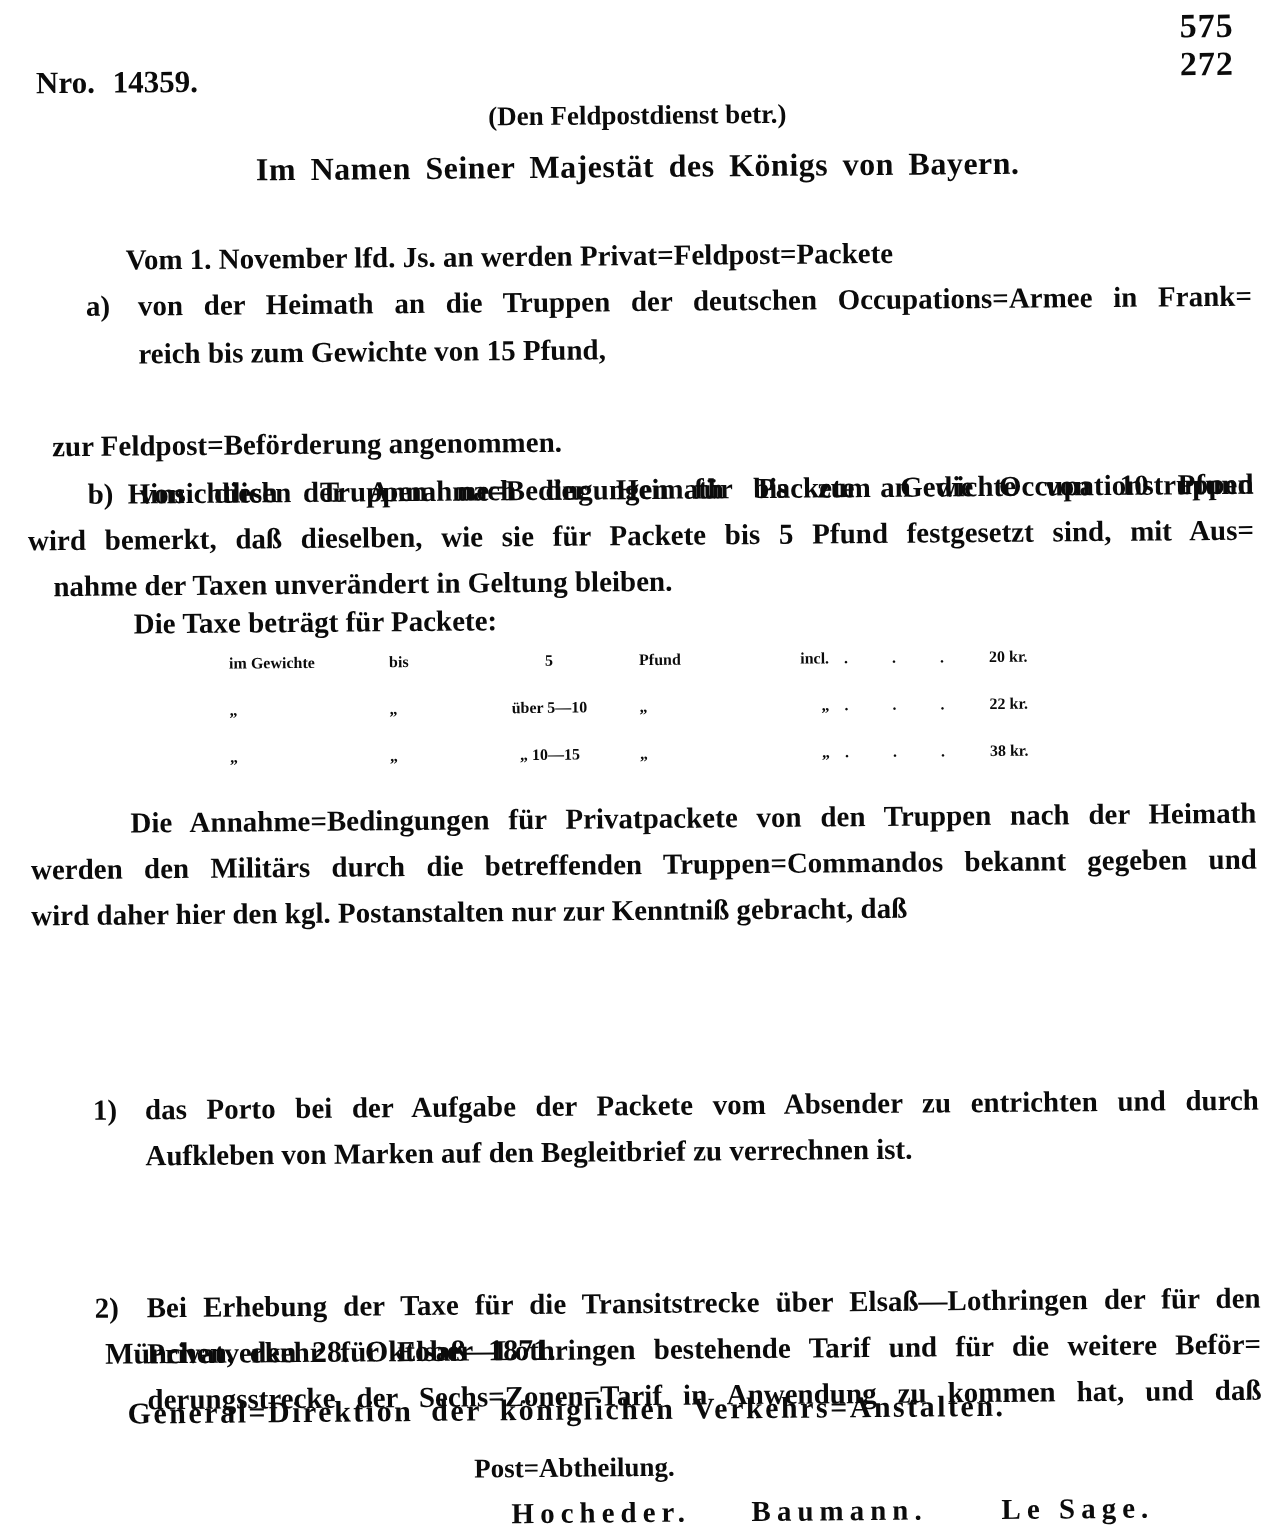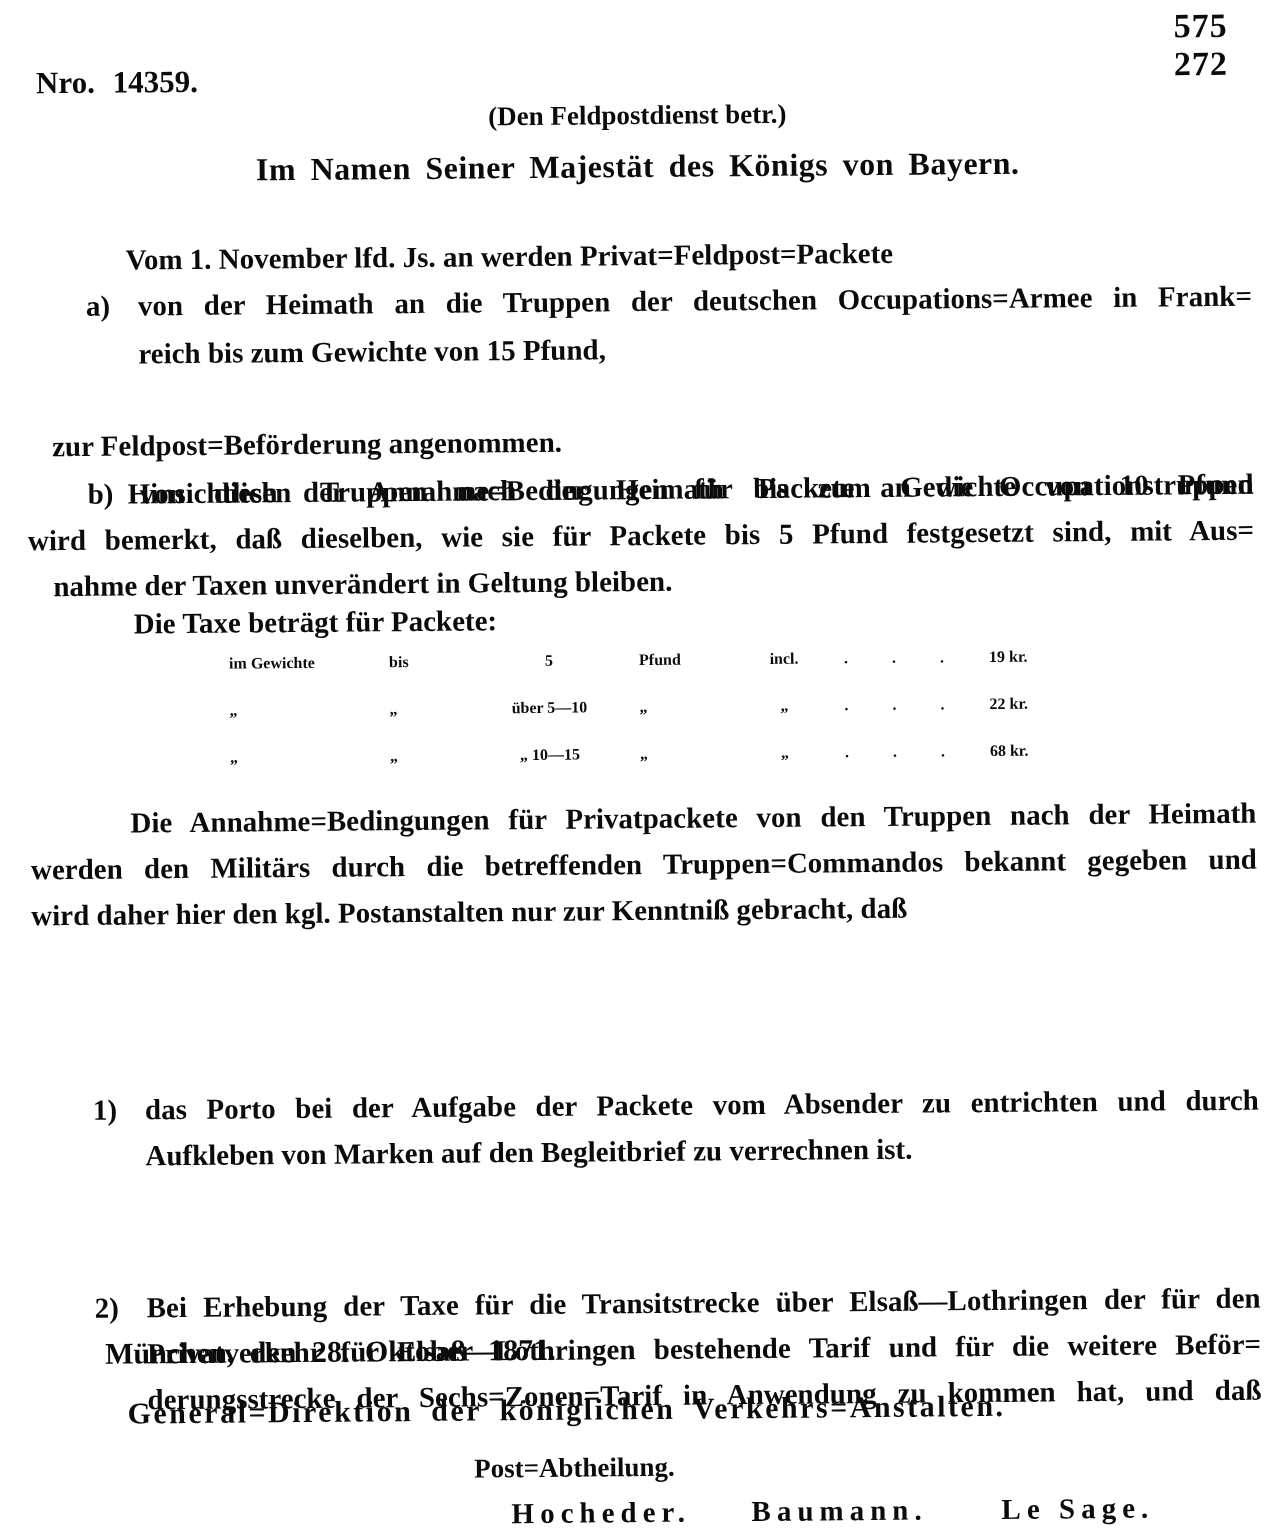--- a/index.html
+++ b/index.html
@@ -17,21 +17,21 @@
     width: 1286px;
     height: 1537px;
     background: #ffffff;
     transform: rotate(-0.5deg);
     transform-origin: 50% 50%;
     font-weight: 700;
   }
   .colnums {
     position: absolute;
     top: 12px;
-    right: 52px;
+    right: 46px;
     text-align: right;
     font-size: 34px;
     line-height: 38px;
     letter-spacing: 1px;
   }
   .docnum {
     position: absolute;
     top: 60px;
     left: 42px;
     font-size: 31px;
@@ -79,21 +79,21 @@
     position: absolute;
     left: 230px;
     top: 636px;
     width: 900px;
   }
   .trow { display: flex; align-items: baseline; line-height: 47px; }
   .tc1 { width: 160px; }
   .tc2 { width: 70px; }
   .tc3 { width: 180px; text-align: center; }
   .tc4 { width: 100px; }
-  .tc5 { width: 90px; text-align: center; }
+  .tc5 { width: 90px; text-align: right; }
   .tdots { width: 130px; text-align: center; word-spacing: 40px; }
   .tamount { padding-left: 30px; white-space: nowrap; }
   .dateline {
     position: absolute;
     left: 100px;
     top: 1332px;
     font-size: 30px;
     word-spacing: 8px;
   }
   .authority {
@@ -191,39 +191,39 @@
   </div>
 
   <div class="tariff">
     <div class="trow">
       <span class="tc1">im Gewichte</span>
       <span class="tc2">bis</span>
       <span class="tc3">5</span>
       <span class="tc4">Pfund</span>
       <span class="tc5">incl.</span>
       <span class="tdots">. . .</span>
-      <span class="tamount">19 kr.</span>
+      <span class="tamount">20 kr.</span>
     </div>
     <div class="trow">
       <span class="tc1">„</span>
       <span class="tc2">„</span>
       <span class="tc3">über 5—10</span>
       <span class="tc4">„</span>
       <span class="tc5">„</span>
       <span class="tdots">. . .</span>
       <span class="tamount">22 kr.</span>
     </div>
     <div class="trow">
       <span class="tc1">„</span>
       <span class="tc2">„</span>
       <span class="tc3">„ 10—15</span>
       <span class="tc4">„</span>
       <span class="tc5">„</span>
       <span class="tdots">. . .</span>
-      <span class="tamount">68 kr.</span>
+      <span class="tamount">38 kr.</span>
     </div>
   </div>
 
   <div class="dateline">München, den 28. Oktober 1871.</div>
 
   <div class="authority">General=Direktion der königlichen Verkehrs=Anstalten.</div>
 
   <div class="department">Post=Abtheilung.</div>
 
   <div class="signatures">

